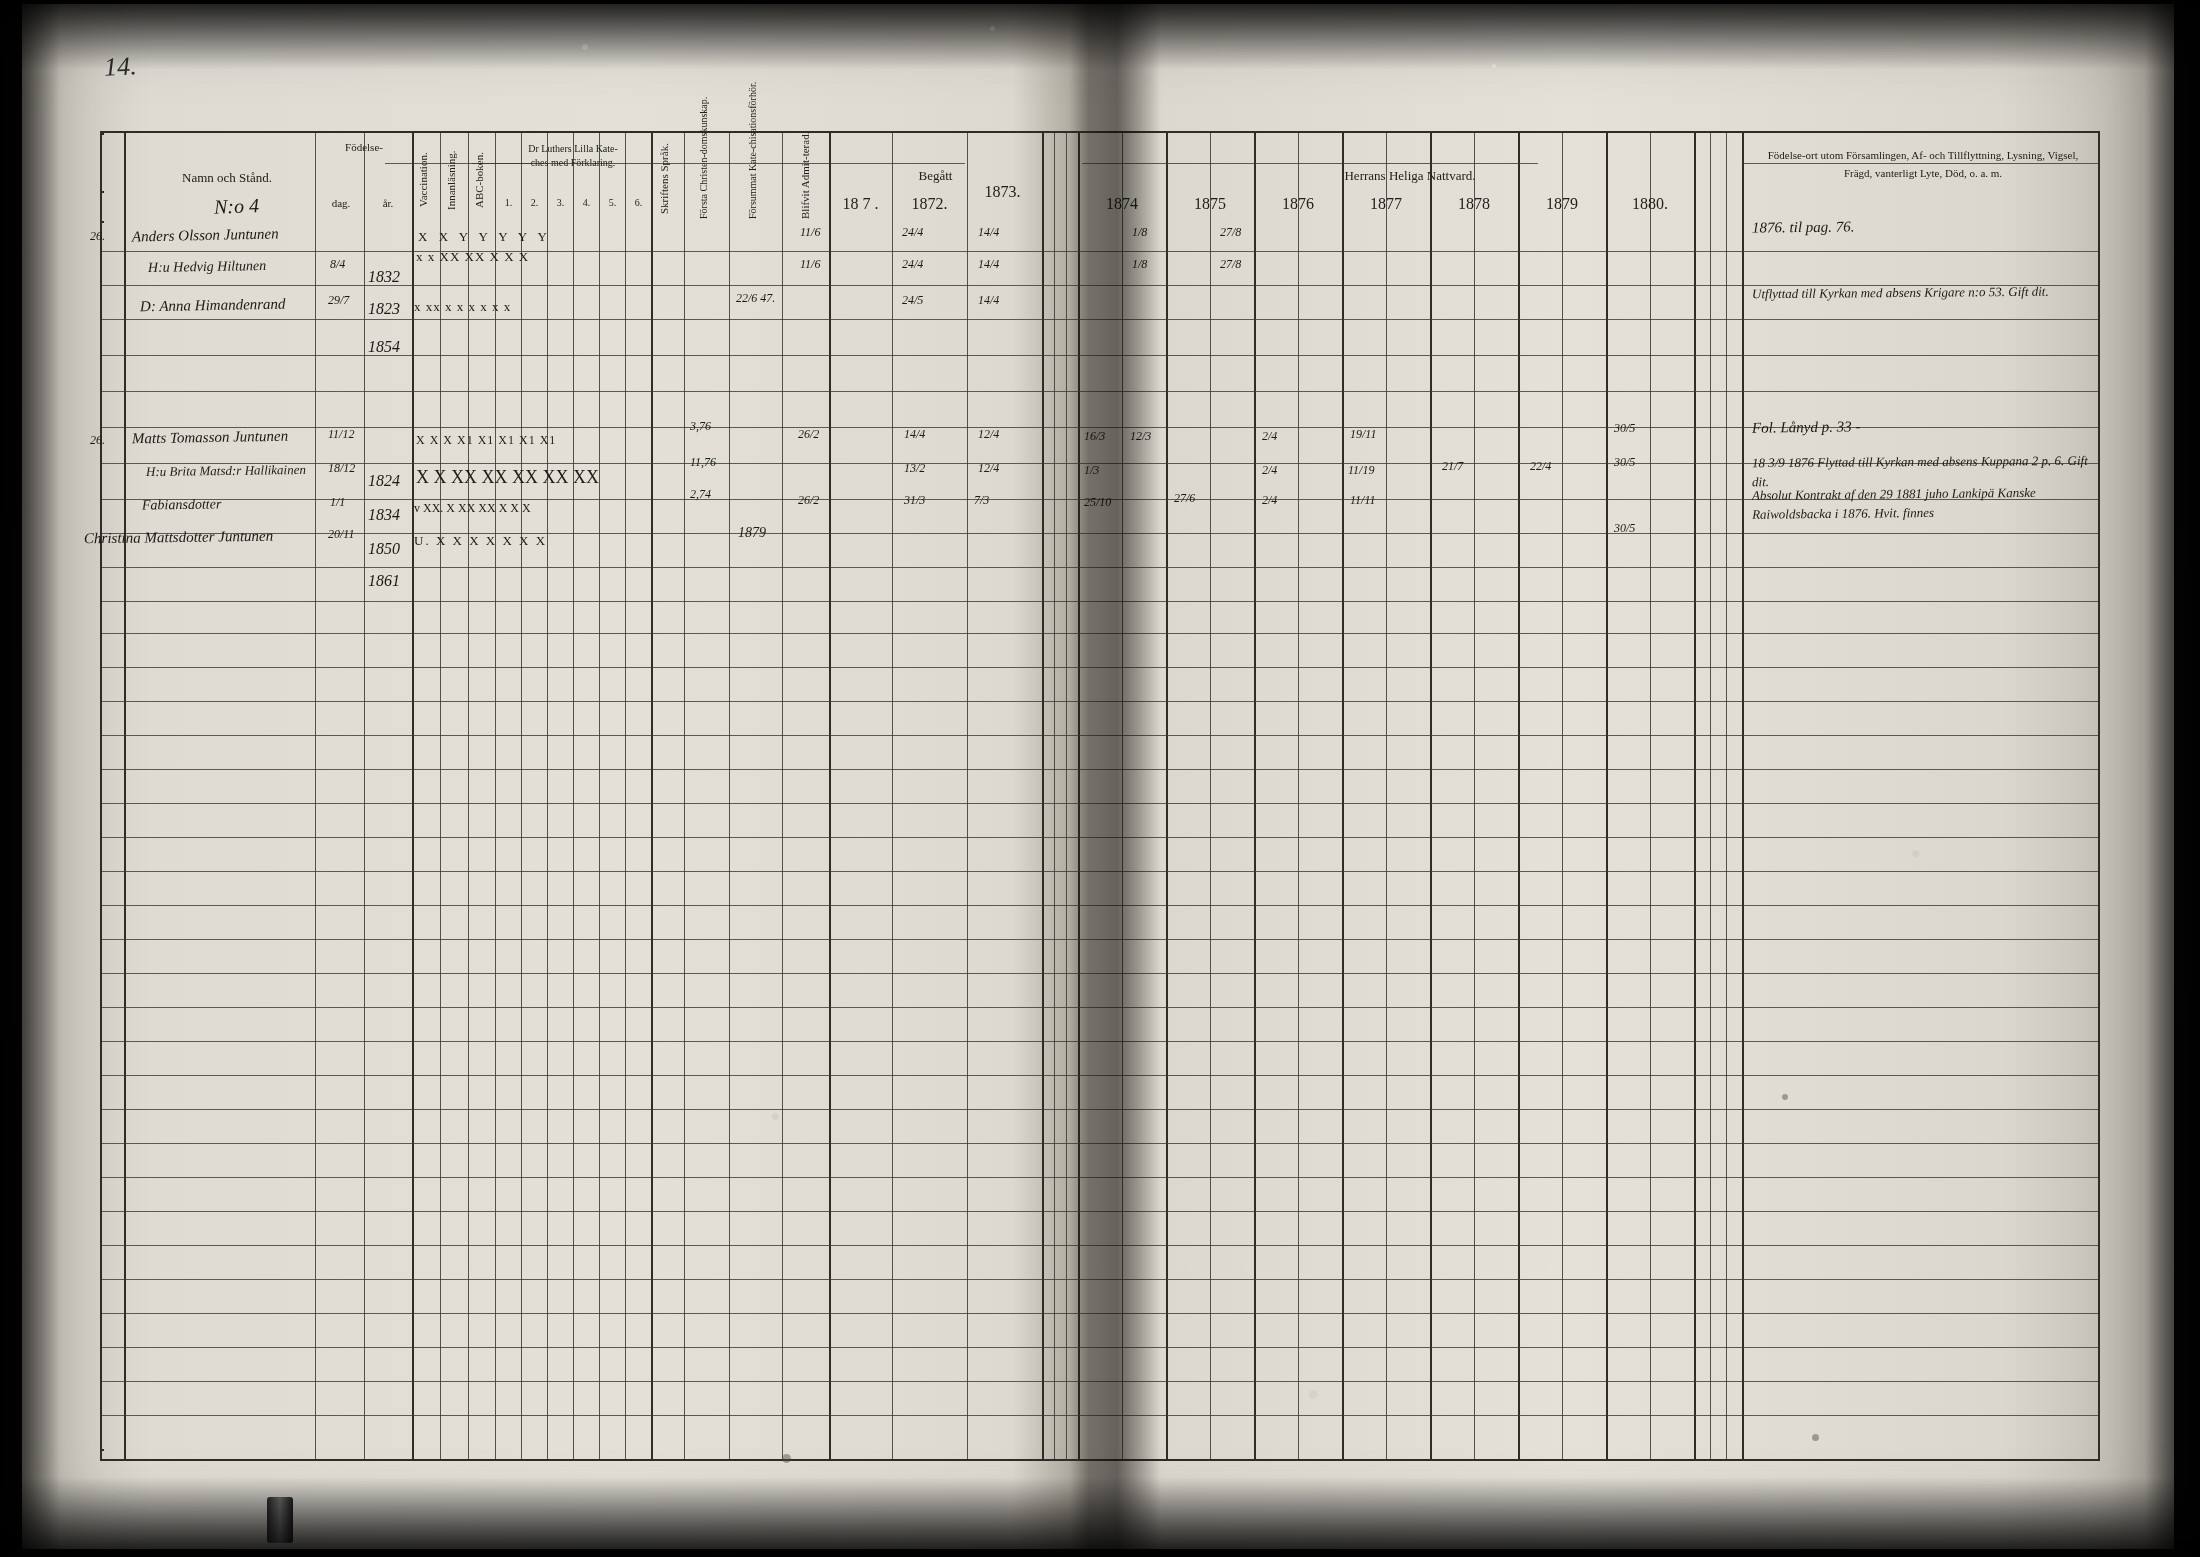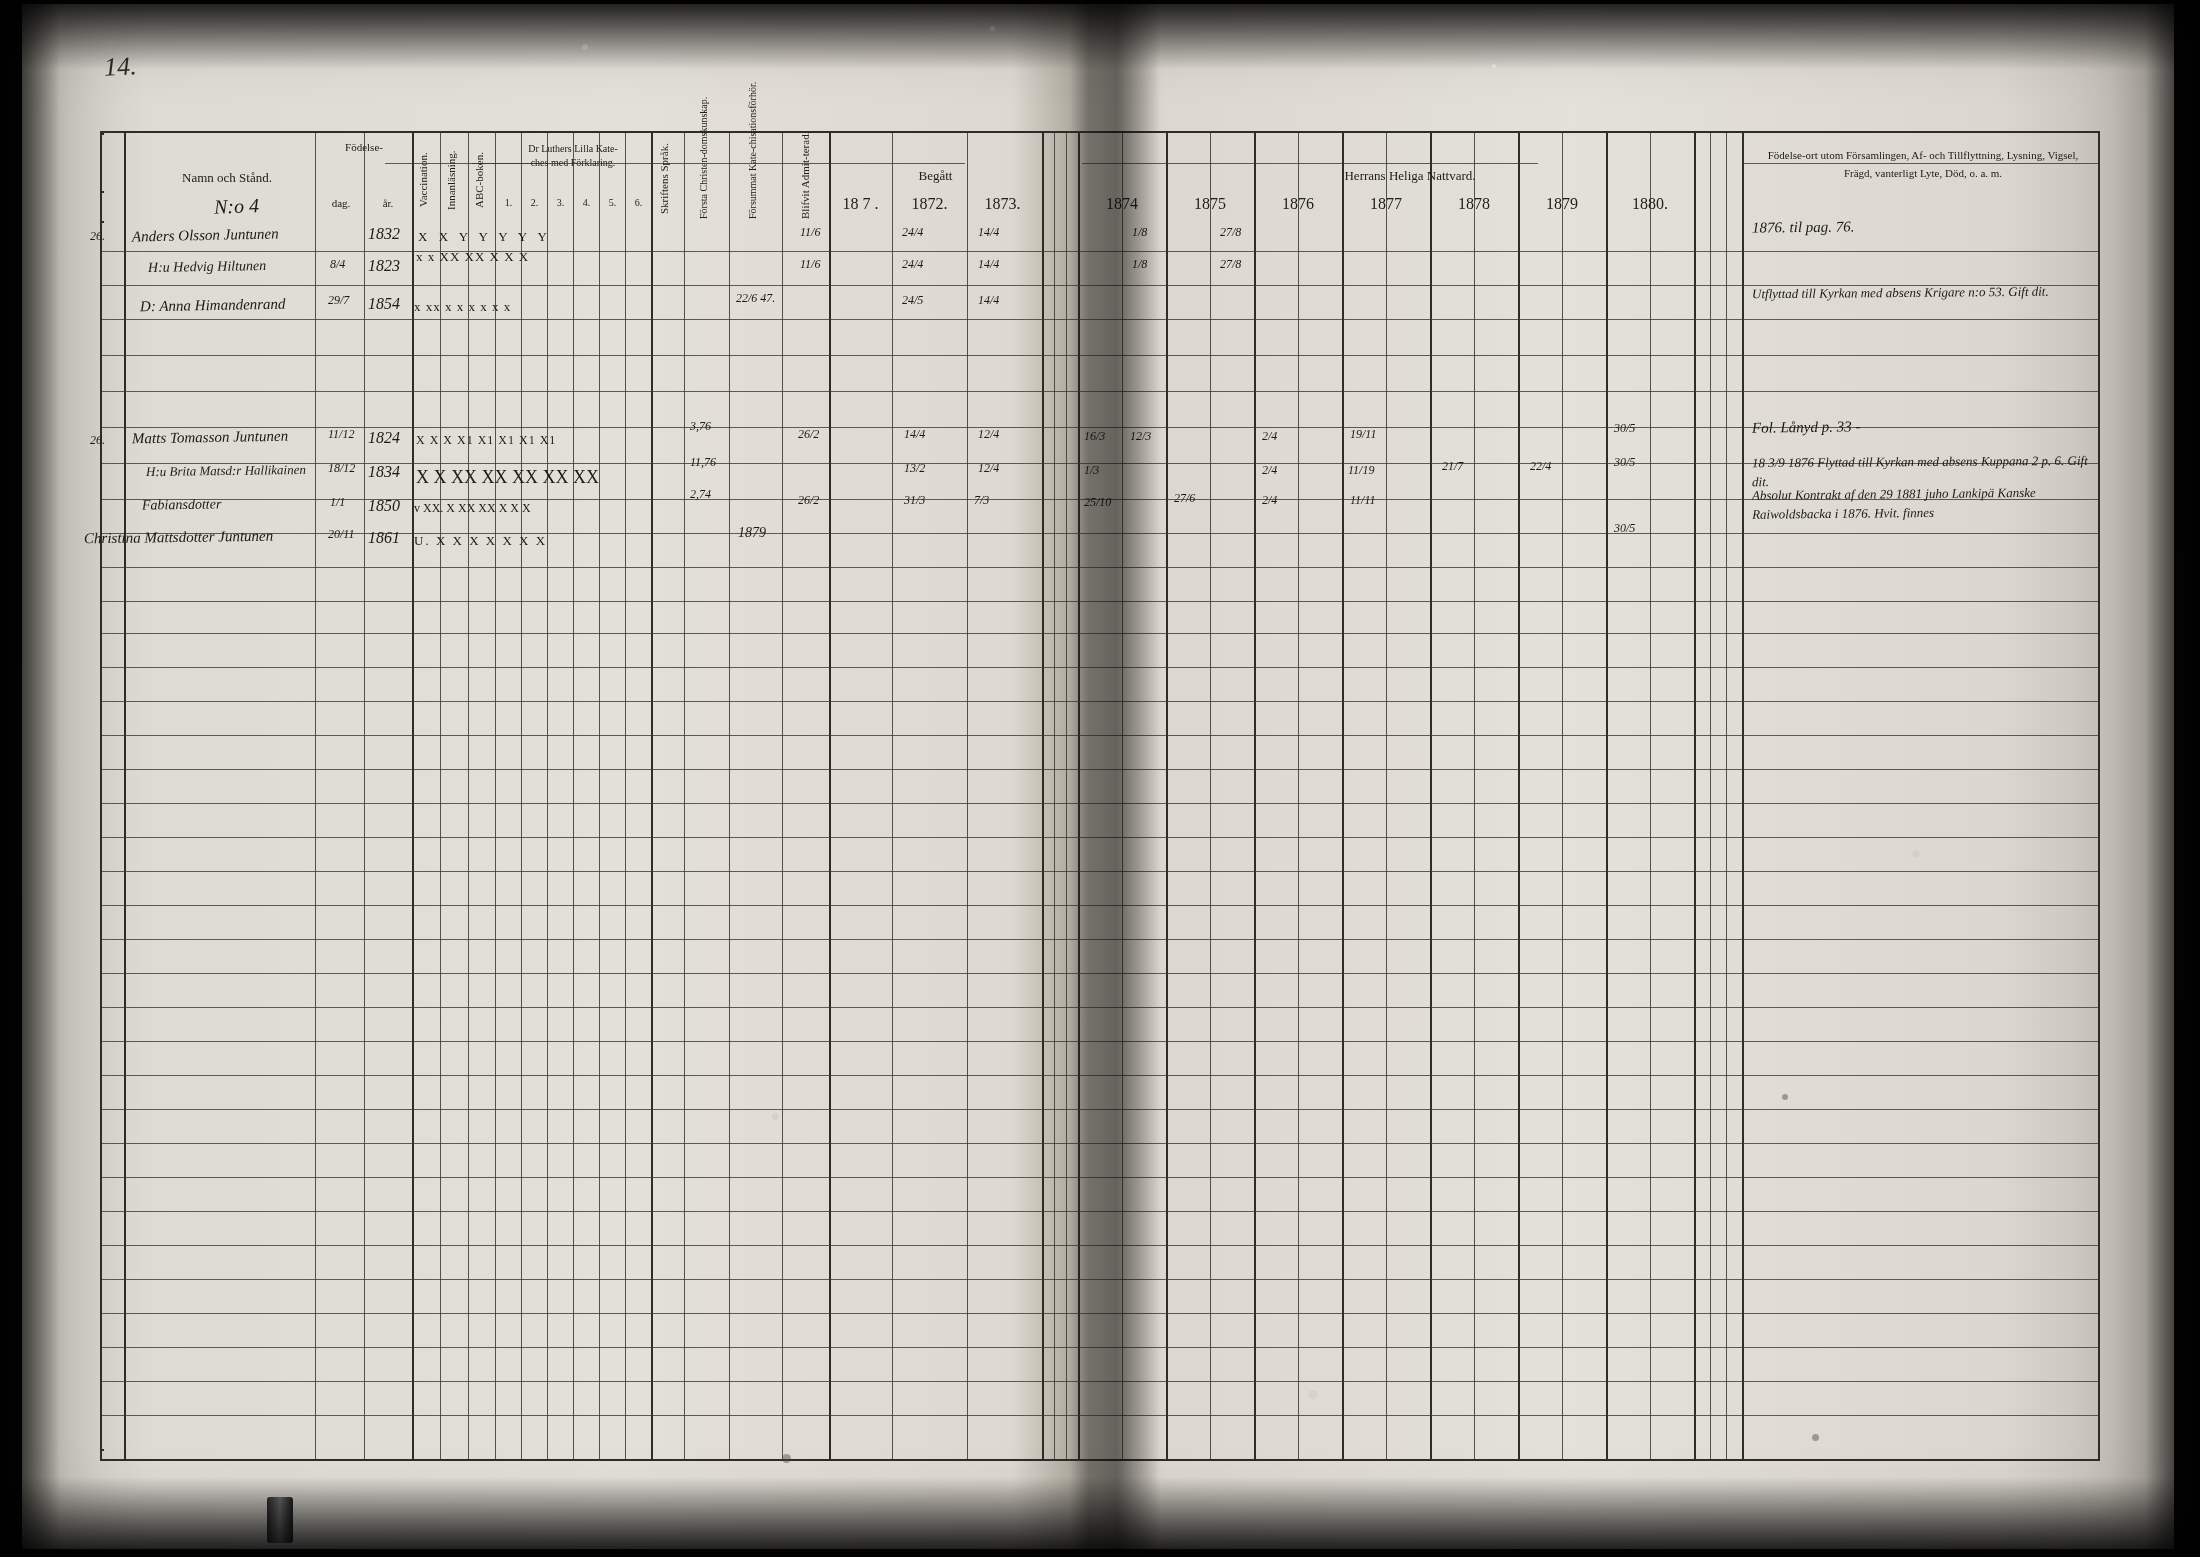--- a/index.html
+++ b/index.html
@@ -73,21 +73,21 @@
   .hdr.big{font-size:13px;}
 
   
   .ink{
     position:absolute;color:#1b1a17;
     font-family:"Liberation Serif",serif;font-style:italic;
     white-space:nowrap;
   }
   .ink.sm{font-size:15px;}
   .ink.xs{font-size:12px;}
-  .ink.num{font-family:"Liberation Serif",serif;font-style:italic;font-size:16px;}
+  .ink.num{font-family:"Liberation Serif",serif;font-style:italic;font-size:16px;margin-top:43px;}
   .ink.mark{font-size:14px;font-style:normal;font-family:"Liberation Serif",serif;}
 
   
   #spine{
     position:absolute;left:1048px;top:0;width:90px;height:1545px;
     background:linear-gradient(90deg,rgba(0,0,0,0) 0%,rgba(0,0,0,.38) 42%,rgba(0,0,0,.45) 52%,rgba(0,0,0,0) 100%);
     pointer-events:none;
   }
   #clip{position:absolute;left:245px;bottom:6px;width:26px;height:46px;background:linear-gradient(90deg,#2a2a2a,#6d6d6d,#1d1d1d);border-radius:3px;}
   .speck{position:absolute;background:#efeee9;border-radius:50%;opacity:.7;}
@@ -211,21 +211,21 @@
       <div class="hdr tiny" style="left:524px;top:64px;width:25px;">6.</div>
 
       <div class="hdr vert" style="left:556px;top:6px;height:80px;">Skriftens Språk.</div>
       <div class="hdr vert" style="left:596px;top:4px;height:82px;font-size:10px;">Första Christen-domskunskap.</div>
       <div class="hdr vert" style="left:645px;top:4px;height:82px;font-size:10px;">Försummat Kate-chisationsförhör.</div>
       <div class="hdr vert" style="left:697px;top:8px;height:78px;">Blifvit Admit-terad.</div>
 
       <div class="hdr big" style="left:727px;top:36px;width:213px;">Begått</div>
       <div class="hdr year" style="left:727px;top:62px;width:63px;">18 7 .</div>
       <div class="hdr year" style="left:790px;top:62px;width:75px;">1872.</div>
-      <div class="hdr year" style="left:865px;top:62px;width:71px;">1873.</div>
+      <div class="hdr year" style="left:865px;top:50px;width:71px;">1873.</div>
 
       <div class="hdr big" style="left:976px;top:36px;width:664px;">Herrans Heliga Nattvard.</div>
       <div class="hdr year" style="left:976px;top:62px;width:88px;">1874</div>
       <div class="hdr year" style="left:1064px;top:62px;width:88px;">1875</div>
       <div class="hdr year" style="left:1152px;top:62px;width:88px;">1876</div>
       <div class="hdr year" style="left:1240px;top:62px;width:88px;">1877</div>
       <div class="hdr year" style="left:1328px;top:62px;width:88px;">1878</div>
       <div class="hdr year" style="left:1416px;top:62px;width:88px;">1879</div>
       <div class="hdr year" style="left:1504px;top:62px;width:88px;">1880.</div>
 

